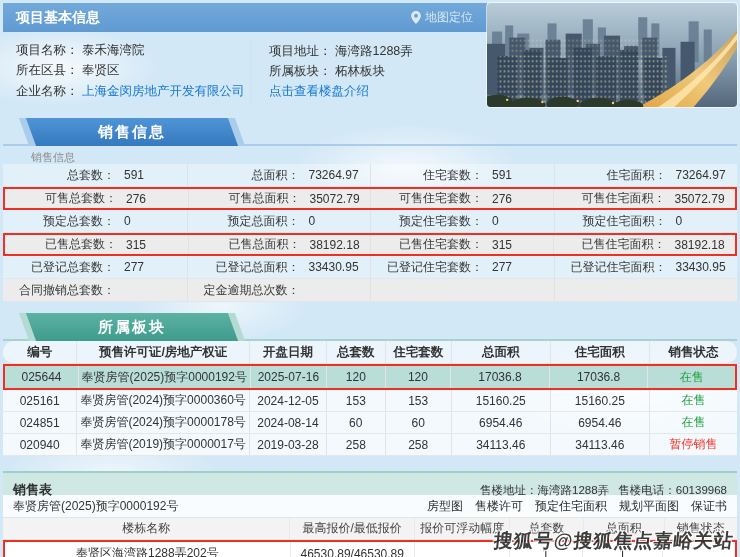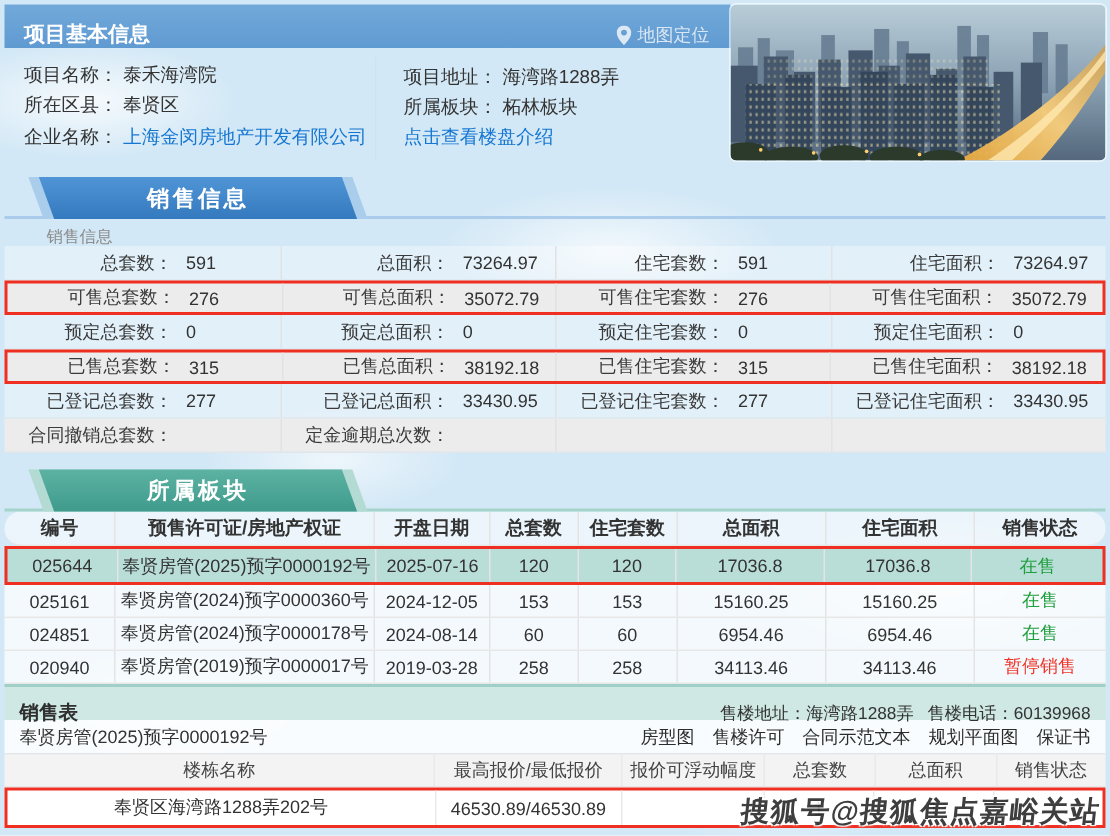--- a/index.html
+++ b/index.html
@@ -20,21 +20,21 @@
       radial-gradient(ellipse 170px 65px at 85% 70%, rgba(255,255,255,.6), rgba(255,255,255,0) 70%),
       radial-gradient(ellipse 150px 55px at 15% 85%, rgba(255,255,255,.6), rgba(255,255,255,0) 70%),
       radial-gradient(ellipse 130px 50px at 70% 95%, rgba(255,255,255,.55), rgba(255,255,255,0) 70%);
   }
 
   
   .top-section { display:flex; height:104px; }
   .top-left { width:484px; display:flex; flex-direction:column; }
   .blue-bar {
     height:29px; background:linear-gradient(180deg,#72a9da,#5f9ad1);
-    display:flex; align-items:flex-end; justify-content:space-between;
+    display:flex; align-items:center; justify-content:space-between;
     padding:0 14px 0 13px;
   }
   .bar-title { color:#fff; font-weight:bold; font-size:14px; }
   .map-link { display:flex; align-items:center; gap:4px; color:#d9e6f3; font-size:12px; cursor:pointer; text-decoration:none; }
   .info-grid { flex:1; display:flex; padding-top:6px; }
   .info-col { display:flex; flex-direction:column; justify-content:space-around; padding:2px 0 6px 0; }
   .info-col.left  { width:247px; padding-left:13px; }
   .info-col.right { flex:1; border-left:1px solid #cfe2f0; padding-left:18px;justify-content:center; }
   .info-row { font-size:12.5px; line-height:20px; white-space:nowrap; }
   .info-label { color:#333; }
@@ -88,21 +88,21 @@
   }
   .ot-cell:first-child { border-left:none; }
   .c-id{width:10%;} .c-lic{width:23.5%;} .c-date{width:10.5%;} .c-tu{width:8%;}
   .c-ru{width:9%;} .c-ta{width:13.5%;} .c-ra{width:13.5%;} .c-st{width:12%;}
   .status-green { color:#1f9e3c; }
   .status-red { color:#f03428;font-family:Liberation Mono, monospace; }
 
   
   .st-bar {
     height:24px; background:#cfe8e3; display:flex; align-items:center; justify-content:space-between;
-    padding:12px 10px 0 10px; border-top:2px solid #9fcfc6;
+    padding:12px 10px 0 10px; border-top:2px solid #9fcfc6;margin-top:15px;
   }
   .st-title { font-size:13px; font-weight:bold; color:#2f2f2f; }
   .st-contact { font-size:11.5px; color:#333; }
   .st-license-row {
     height:23px; background:rgba(255,255,255,.85); display:flex; align-items:center;
     justify-content:space-between; padding:0 10px; border-bottom:1px solid #e4e4e4; font-size:12px;
   }
   .st-links { display:flex; gap:12px; }
   .st-links span { color:#2c2c2c; cursor:pointer; }
   .st-row { display:flex; align-items:stretch; }
@@ -431,21 +431,21 @@
     <span class="st-contact">
       <span>售楼地址：</span><span>海湾路1288弄</span>
       <span style="margin-left:6px;">售楼电话：</span><span>60139968</span>
     </span>
   </div>
   <div class="st-license-row">
     <span>奉贤房管(2025)预字0000192号</span>
     <span class="st-links">
       <span>房型图</span>
       <span>售楼许可</span>
-      <span>合同示范文本</span>
+      <span>预定住宅面积</span>
       <span>规划平面图</span>
       <span>保证书</span>
     </span>
   </div>
   <div>
     <div class="st-row st-head">
       <div class="st-cell s-bld">楼栋名称</div>
       <div class="st-cell s-pr">最高报价/最低报价</div>
       <div class="st-cell s-fl">报价可浮动幅度</div>
       <div class="st-cell s-un">总套数</div>

